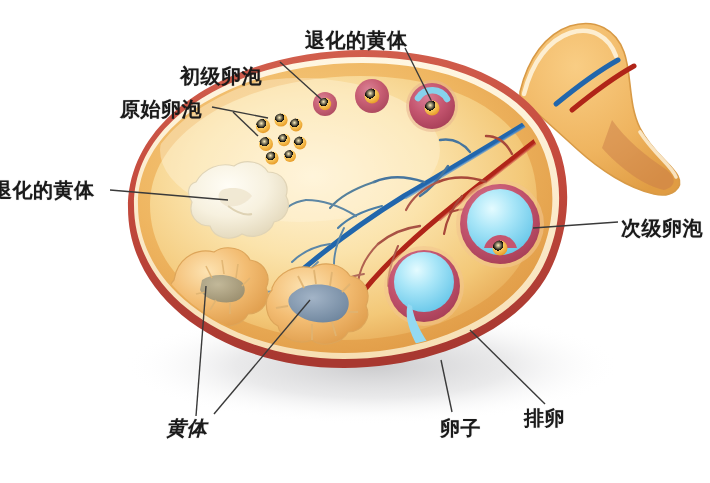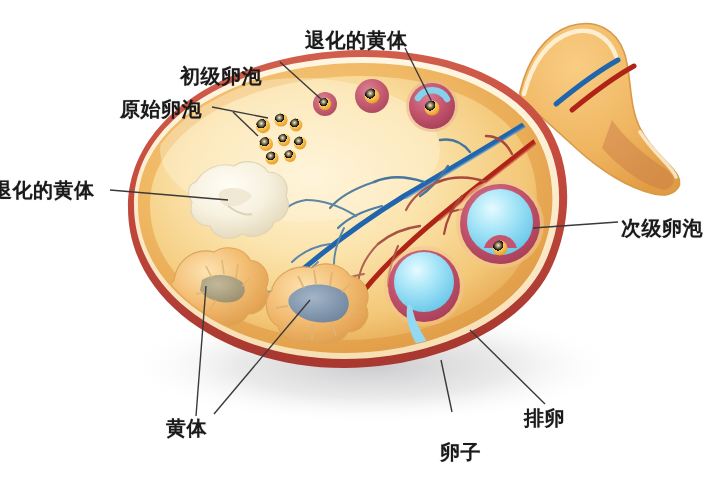--- a/index.html
+++ b/index.html
@@ -34,22 +34,22 @@
     white-space: nowrap;
     letter-spacing: 0.5px;
     text-shadow: 0 0 1px rgba(0,0,0,0.35);
     -webkit-font-smoothing: antialiased;
   }
   .lbl-primordial { left: 120px; top: 99px; text-align: right; }
   .lbl-primary   { left: 180px; top: 34px; margin-top: 32px; }
   .lbl-secondary { left: 305px; top: 30px; }
   .lbl-tertiary  { left: 621px; top: 218px; }
   .lbl-atretic   { left: -8px;  top: 180px; }
-  .lbl-corpus    { left: 166px; top: 418px; }
-  .lbl-ovum      { left: 440px; top: 442px; text-align: center; }
+  .lbl-corpus    { left: 166px; top: 418px; font-style: italic; }
+  .lbl-ovum      { left: 440px; top: 418px; text-align: center; }
   .lbl-ovulation { left: 524px; top: 408px; }
 </style>
 </head>
 <body>
 
 <div id="stage">
 
   <svg id="figure" viewBox="0 0 710 483" xmlns="http://www.w3.org/2000/svg">
     <defs>
 

